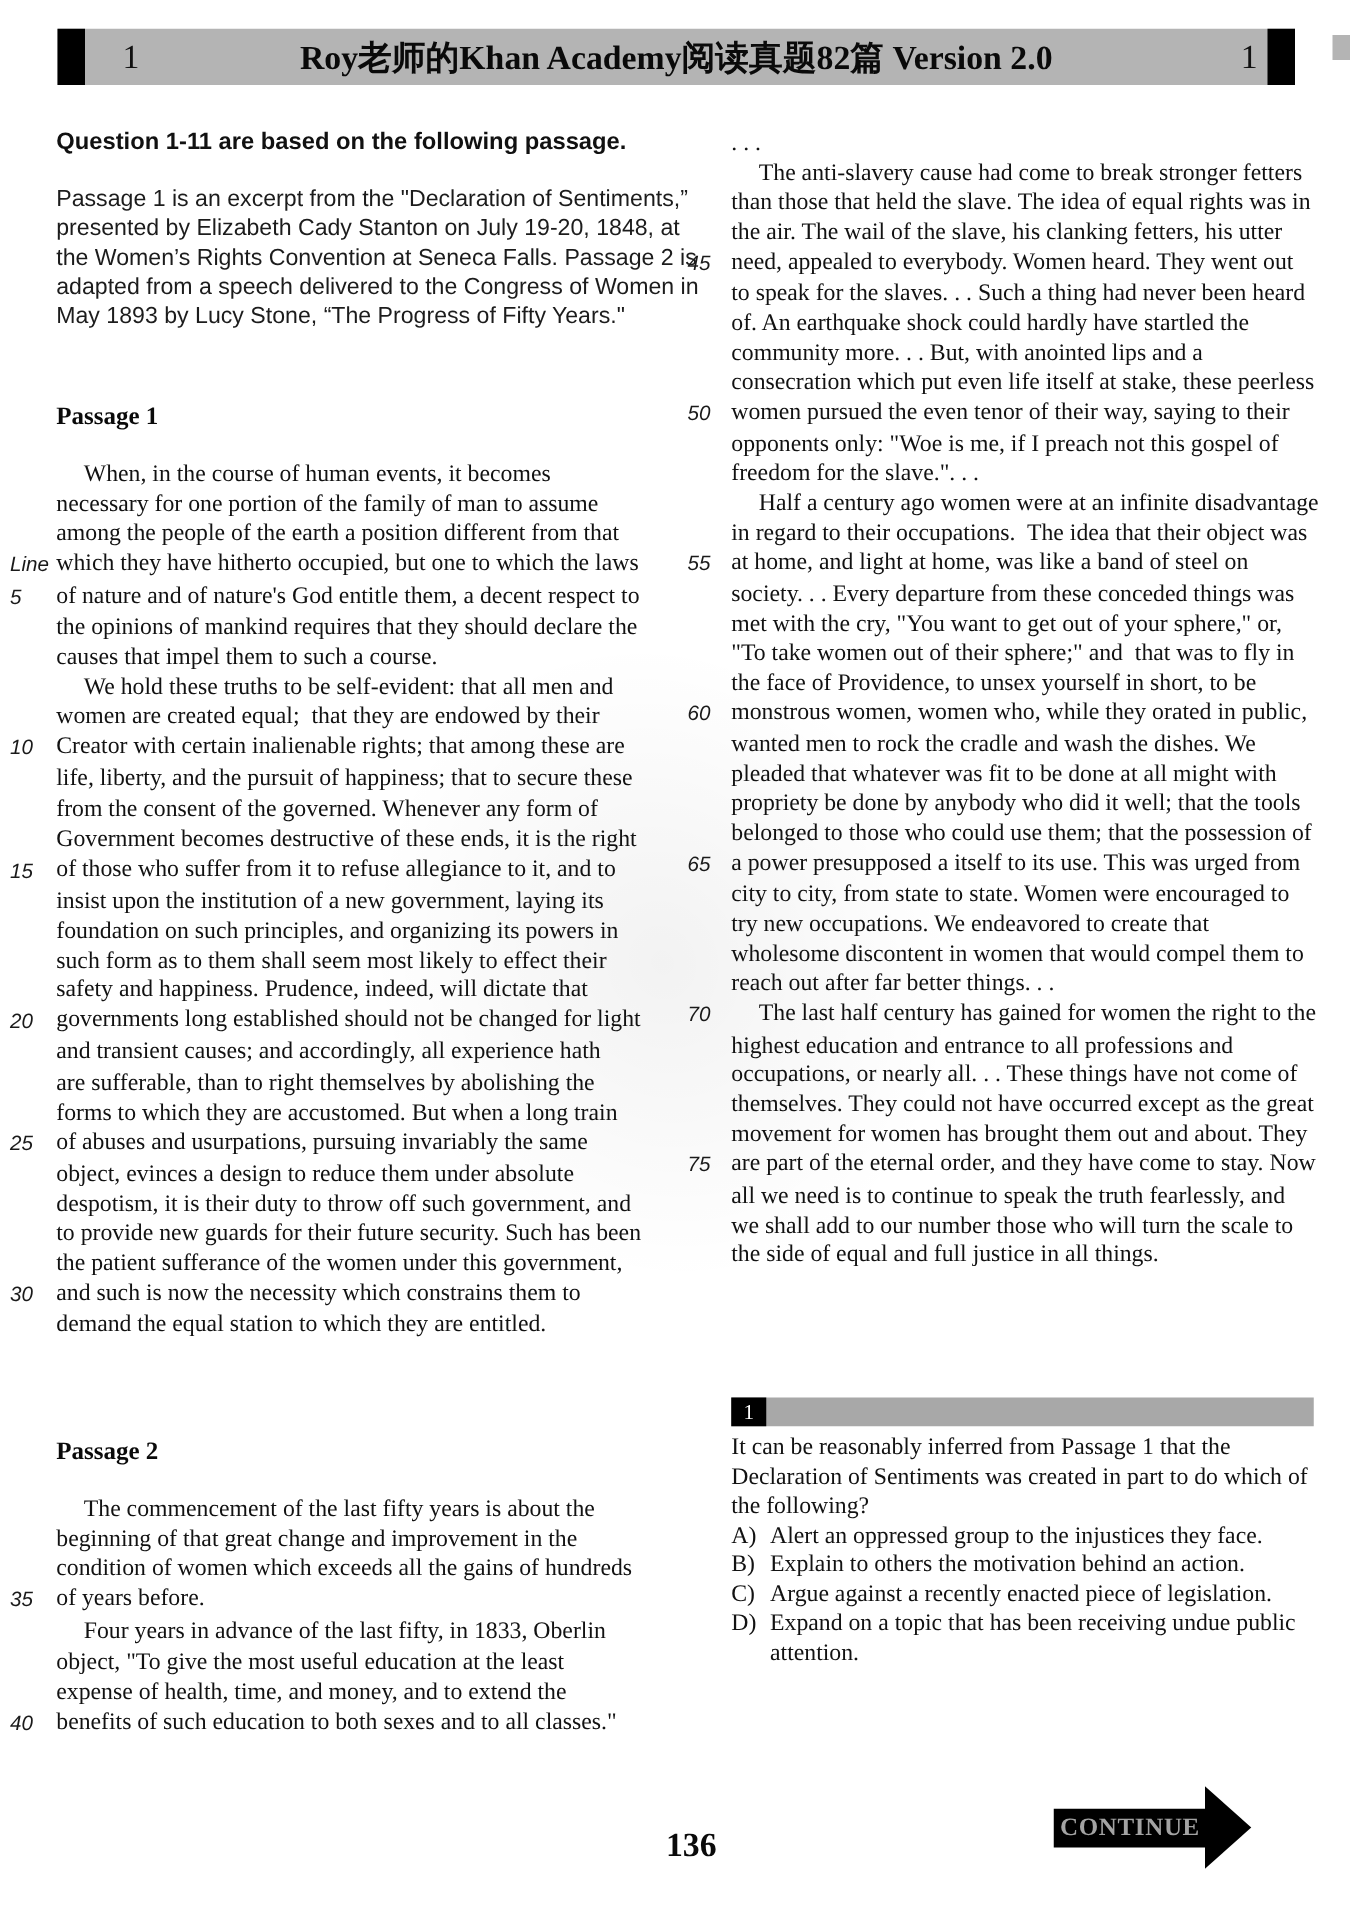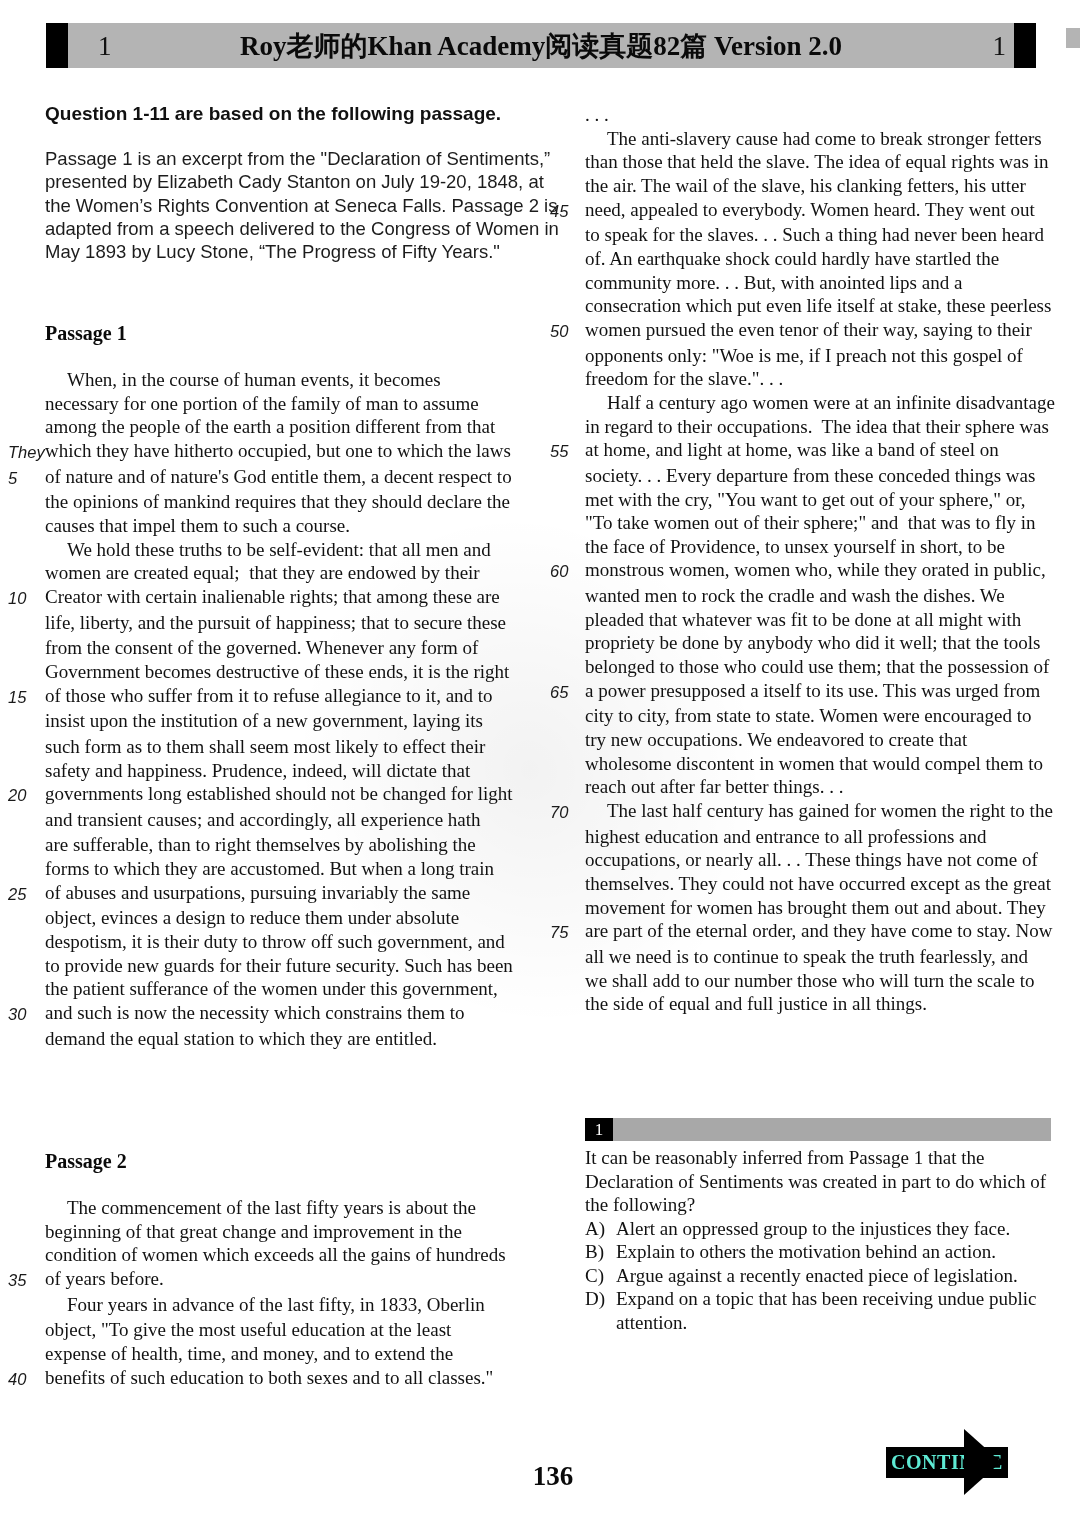--- a/index.html
+++ b/index.html
@@ -79,24 +79,23 @@
   .choice-letter { flex:0 0 31px; }
   .choice-text { flex:1; }
 
   
   .page-num {
     position:absolute; left:0; top:1461px; width:1080px;
     text-align:center; font-weight:bold; font-size:27px; color:#0a0a0a;padding-left:26px;
   }
   .continue-btn {
     position:absolute; left:843px; top:1447px; width:122px; height:31px;
-    background:#000; color:#5eead4; font-weight:bold; font-size:20px;
+    background:#000; color:#a3a3a3; font-weight:bold; font-size:20px;
     text-align:center; line-height:30px; letter-spacing:0.5px;
     cursor:pointer;
-    margin-left:43px;
   }
   .continue-arrow {
     position:absolute; left:964px; top:1429px; width:0; height:0;
     border-top:33px solid transparent; border-bottom:33px solid transparent;
     border-left:37px solid #000;
   }
   
   .watermark {
     position:absolute; left:290px; top:500px; width:480px; height:540px;
     transform:rotate(-20deg);
@@ -135,21 +134,21 @@
         <span class="ln"></span>
         <span class="lt">necessary for one portion of the family of man to assume</span>
       </div>
 
       <div class="pline">
         <span class="ln"></span>
         <span class="lt">among the people of the earth a position different from that</span>
       </div>
 
       <div class="pline">
-        <span class="ln">They</span>
+        <span class="ln">Line</span>
         <span class="lt">which they have hitherto occupied, but one to which the laws</span>
       </div>
 
       <div class="pline">
         <span class="ln">5</span>
         <span class="lt">of nature and of nature's God entitle them, a decent respect to</span>
       </div>
 
       <div class="pline">
         <span class="ln"></span>
@@ -200,20 +199,21 @@
         <span class="lt">of those who suffer from it to refuse allegiance to it, and to</span>
       </div>
 
       <div class="pline">
         <span class="ln"></span>
         <span class="lt">insist upon the institution of a new government, laying its</span>
       </div>
 
       <div class="pline">
         <span class="ln"></span>
+        <span class="lt">foundation on such principles, and organizing its powers in</span>
       </div>
 
       <div class="pline">
         <span class="ln"></span>
         <span class="lt">such form as to them shall seem most likely to effect their</span>
       </div>
 
       <div class="pline">
         <span class="ln"></span>
         <span class="lt">safety and happiness. Prudence, indeed, will dictate that</span>
@@ -389,21 +389,21 @@
         <span class="lt">freedom for the slave.". . .</span>
       </div>
 
       <div class="pline">
         <span class="ln"></span>
         <span class="lt indent">Half a century ago women were at an infinite disadvantage</span>
       </div>
 
       <div class="pline">
         <span class="ln"></span>
-        <span class="lt">in regard to their occupations.  The idea that their sphere was</span>
+        <span class="lt">in regard to their occupations.  The idea that their object was</span>
       </div>
 
       <div class="pline">
         <span class="ln">55</span>
         <span class="lt">at home, and light at home, was like a band of steel on</span>
       </div>
 
       <div class="pline">
         <span class="ln"></span>
         <span class="lt">society. . . Every departure from these conceded things was</span>

